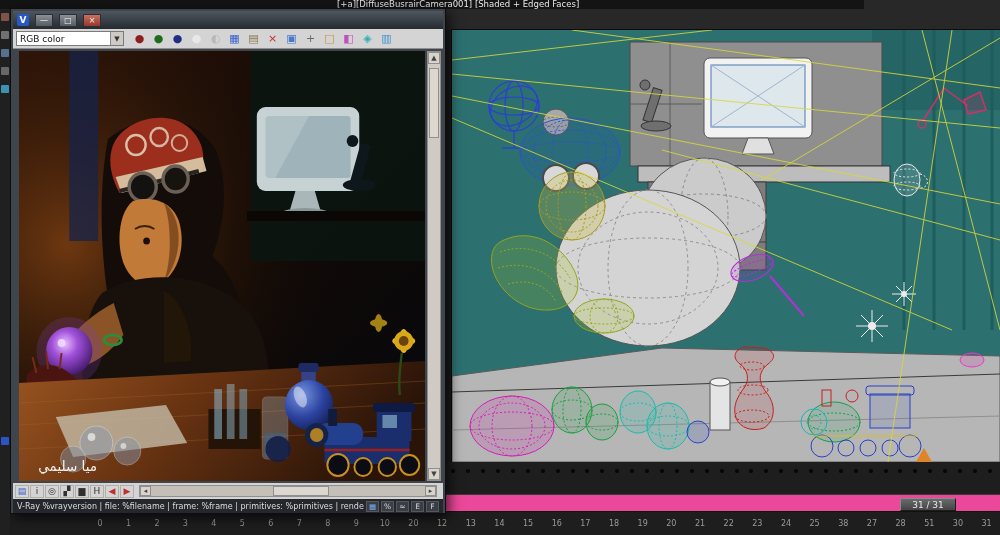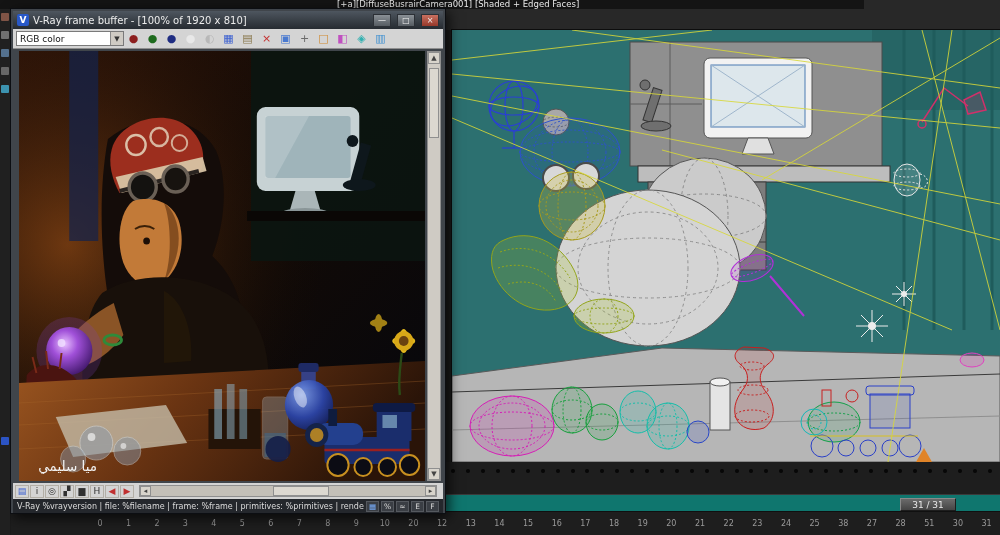--- a/index.html
+++ b/index.html
@@ -17,42 +17,42 @@
   .side-icon{position:absolute;left:1px;width:8px;height:8px;border-radius:1px;opacity:.9;}
 
   
   .viewport{position:absolute;left:452px;top:30px;width:548px;height:432px;z-index:1;outline:1px solid #0d0d0d;background:#2c7070;}
   .viewport svg{display:block;}
 
   
   .bottombar{position:absolute;left:11px;top:462px;width:989px;height:73px;background:#1e1e1e;z-index:2;}
   .track-keys{position:absolute;left:0;top:4px;right:0;height:10px;display:flex;justify-content:space-between;align-items:center;padding:0 8px;}
   .key-dot{width:4px;height:4px;border-radius:50%;background:#070707;}
-  .time-slider{position:absolute;left:0;top:32px;right:0;height:18px;background:#0f766e;border-top:1px solid #3a3a3a;border-bottom:1px solid #101010;}
+  .time-slider{position:absolute;left:0;top:32px;right:0;height:18px;background:#ec4899;border-top:1px solid #3a3a3a;border-bottom:1px solid #101010;}
   .slider-thumb{position:absolute;right:44px;top:3px;width:56px;height:13px;background:linear-gradient(#6a6a6a,#454545);
                 border:1px solid #8a8a8a;border-bottom-color:#1d1d1d;border-right-color:#1d1d1d;
                 color:#e8e8e8;font-size:9px;display:flex;align-items:center;justify-content:center;}
   .ruler{position:absolute;left:0;top:54px;right:0;height:18px;display:flex;justify-content:space-between;
          padding:3px 8px 0 84px;color:#9a9a9a;font-size:8px;}
   .tick{min-width:10px;text-align:center;}
 
   
   .vfb{position:absolute;left:10px;top:8px;width:436px;height:506px;background:#40454b;border:1px solid #0c0e12;
        box-shadow:3px 4px 12px rgba(0,0,0,.7);z-index:20;}
   .vfb-titlebar{position:absolute;left:2px;top:2px;right:2px;height:18px;background:linear-gradient(#4e565f,#262b31);
                 display:flex;align-items:center;padding:0 4px;gap:4px;}
   .vfb-logo{width:12px;height:12px;background:#2858c8;color:#fff;font-size:9px;font-weight:bold;display:flex;
             align-items:center;justify-content:center;border-radius:2px;flex:0 0 auto;}
   .vfb-title{flex:1;font-size:10px;color:#ececec;white-space:nowrap;overflow:hidden;}
   .win-btn{width:18px;height:13px;font-size:8px;display:flex;align-items:center;justify-content:center;color:#f0f0f0;
            background:linear-gradient(#8a9096,#565c62);border:1px solid #2c3036;margin-left:2px;flex:0 0 auto;}
   .win-btn.close{background:linear-gradient(#c87060,#96382a);}
   .vfb-toolbar{position:absolute;left:2px;top:20px;right:2px;height:20px;background:#d4d4d4;border-bottom:1px solid #8f8f8f;
                display:flex;align-items:center;padding:0 3px;}
-  .dropdown{display:flex;align-items:center;width:108px;height:15px;background:#fff;border:1px solid #7a7a7a;}
+  .dropdown{display:flex;align-items:center;width:108px;height:15px;background:#fff;border:1px solid #7a7a7a;margin-right:6px;}
   .dd-text{flex:1;font-size:9px;color:#111;padding-left:3px;white-space:nowrap;overflow:hidden;}
   .dd-arrow{width:13px;height:13px;background:#cfcbc4;border-left:1px solid #8a8a8a;font-size:7px;display:flex;
             align-items:center;justify-content:center;color:#333;}
   .tb-icon{width:17px;height:16px;display:inline-flex;align-items:center;justify-content:center;font-size:11px;
            margin:0 1px;border:1px solid transparent;}
   .vfb-image{position:absolute;left:8px;top:42px;width:406px;height:430px;background:#000;overflow:hidden;}
   .vscroll{position:absolute;left:416px;top:42px;width:14px;height:430px;background:#cfcbc4;border:1px solid #8f8f8f;}
   .vs-btn{position:absolute;left:0;width:12px;height:12px;font-size:7px;display:flex;align-items:center;justify-content:center;
           background:#d8d4cc;border:1px solid #8f8f8f;color:#444;}
   .vs-thumb{position:absolute;left:1px;top:16px;width:10px;height:70px;background:#dcd8d0;border:1px solid #8f8f8f;}
@@ -368,21 +368,20 @@
         <span class="tick">28</span>
         <span class="tick">51</span>
         <span class="tick">30</span>
         <span class="tick">31</span>
       </div>
   </div>
 
   <div class="vfb">
     <div class="vfb-titlebar">
       <span class="vfb-logo">V</span>
-      <span class="vfb-title">V-Ray frame buffer - [100% of 1920 x 810]</span>
       <span class="win-btn">—</span>
       <span class="win-btn">□</span>
       <span class="win-btn close">×</span>
     </div>
     <div class="vfb-toolbar">
       <span class="dropdown">
         <span class="dd-text">RGB color</span>
         <span class="dd-arrow">▼</span>
       </span>
       <span id="vfb-toolbar-icons" style="display:inline-flex;align-items:center">

